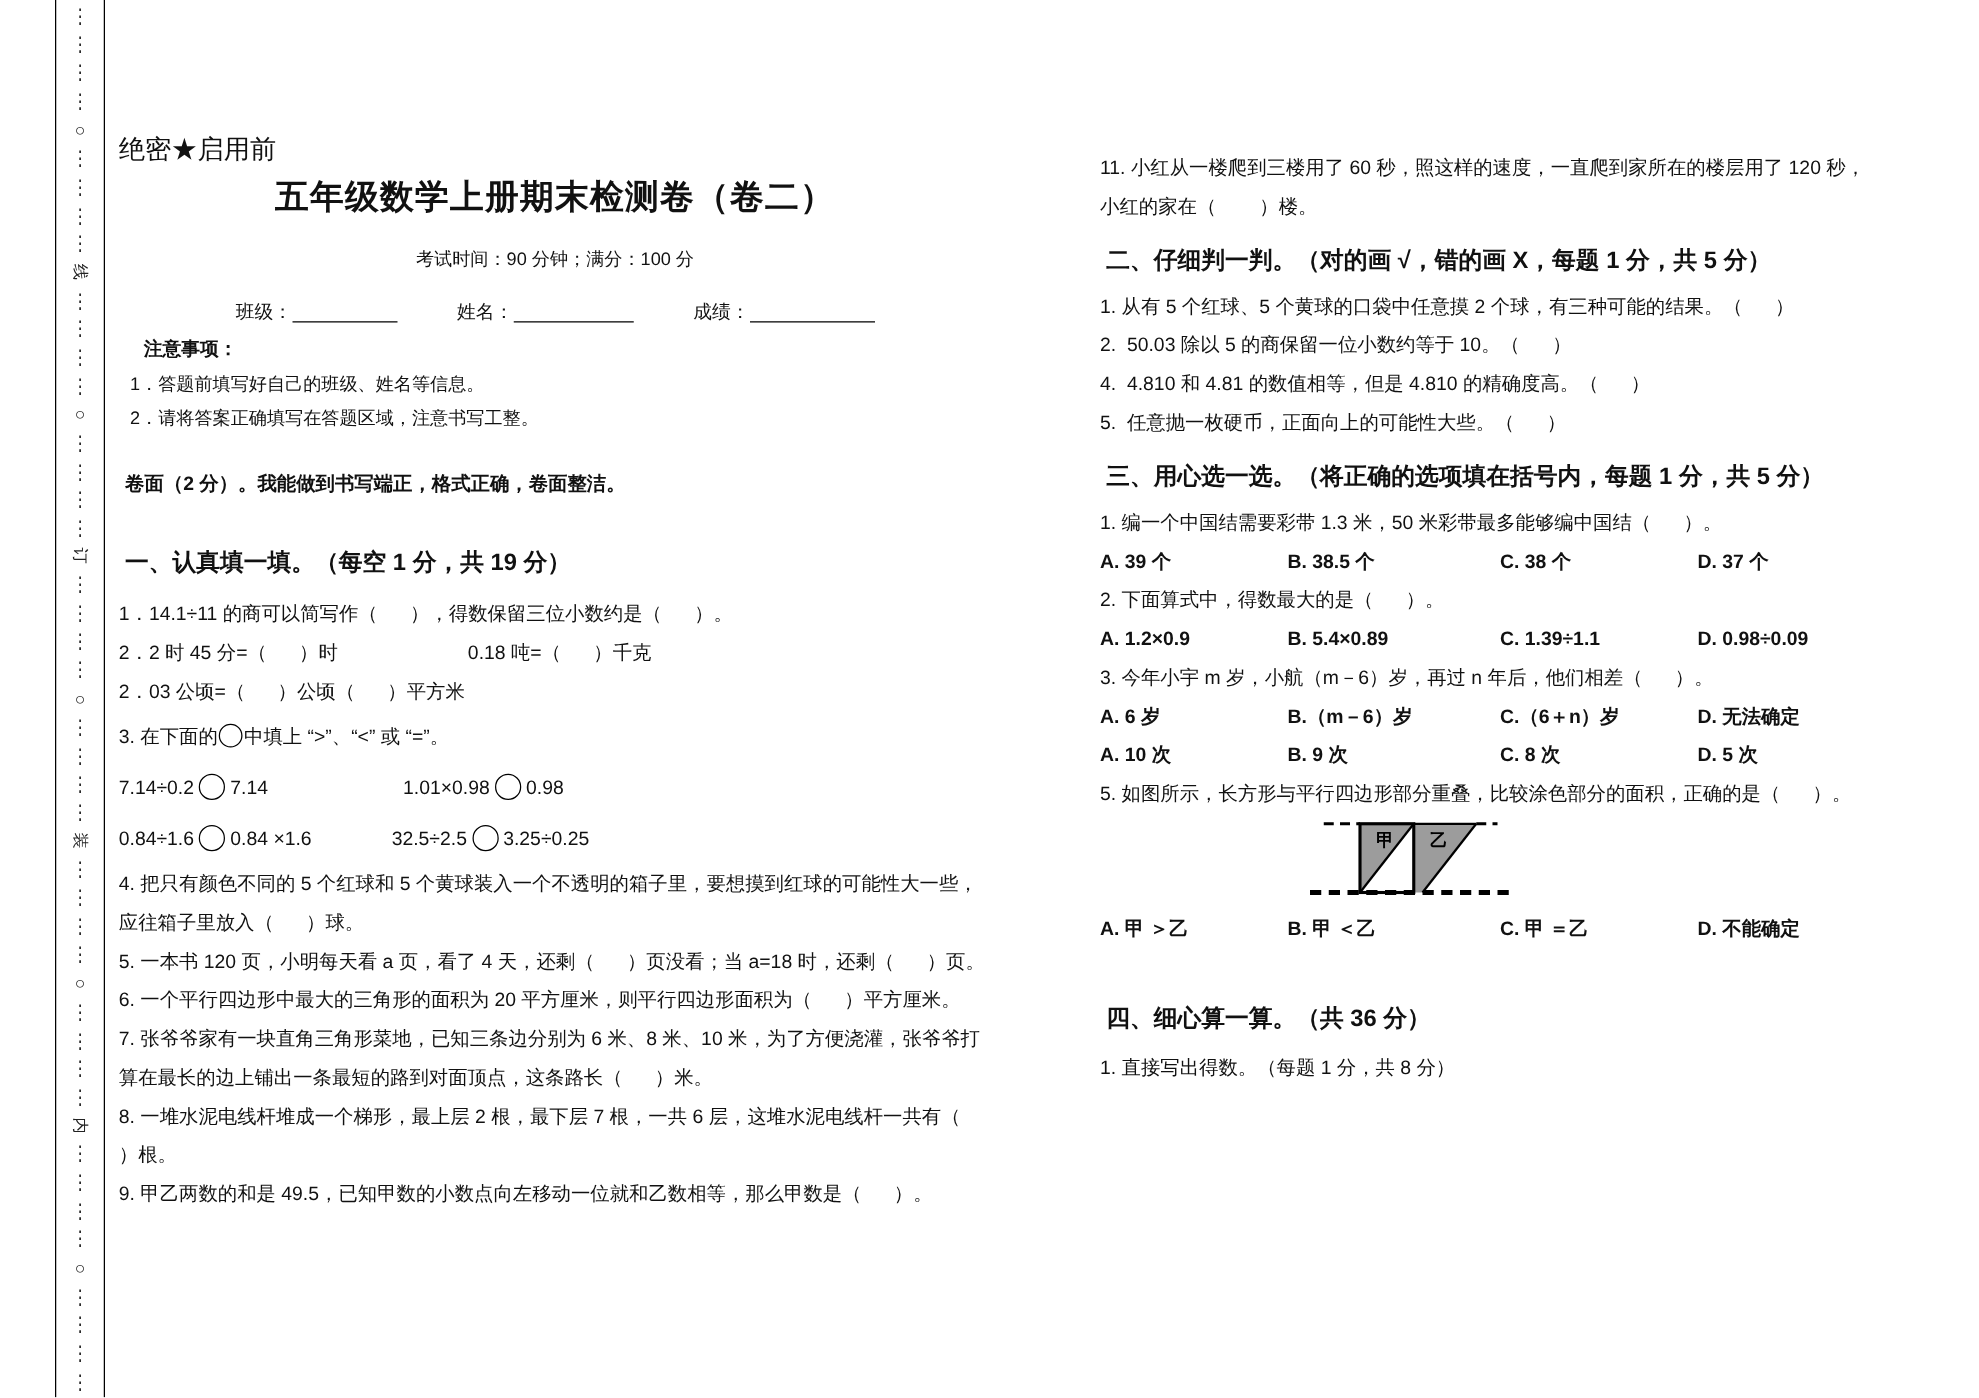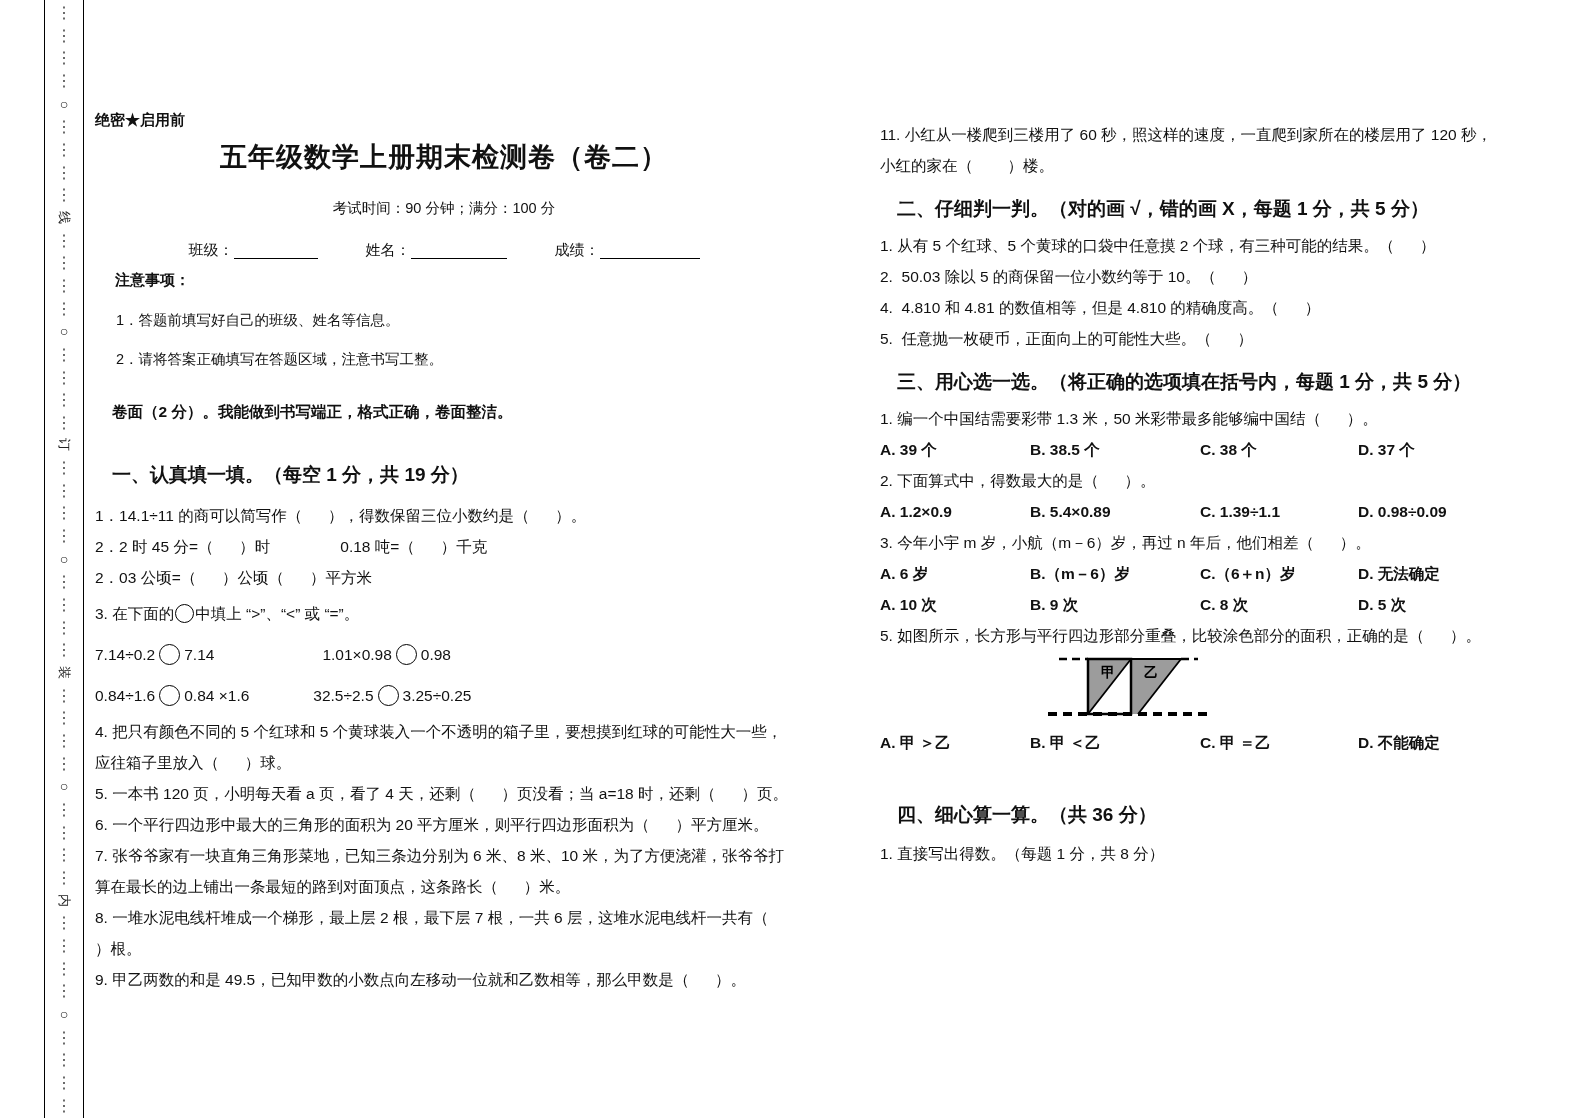--- a/index.html
+++ b/index.html
@@ -23,25 +23,25 @@
     padding:6px 0;box-sizing:border-box;
   }
   .mark{display:block;line-height:1;color:#222;}
   .mark.dots{font-size:13px;letter-spacing:0;transform:scaleY(1.25);}
   .mark.circle-mark{font-size:14px;}
   .mark.cjk{font-size:13px;transform:rotate(90deg);}
   
   .col{position:absolute;box-sizing:border-box;}
   .left-col{left:95px;top:110px;width:698px;}
   .right-col{left:880px;top:119px;width:614px;}
-  p,h1,h2,div.note{margin:17px;}
+  p,h1,h2,div.note{margin:5px;}
   .body-text{
     font-size:15.5px;line-height:31px;white-space:pre-wrap;
   }
-  .secrecy{font-size:15px;font-weight:bold;line-height:20px;}
+  .secrecy{font-size:21px;font-weight:normal;line-height:20px;}
   .title{
     font-size:27px;font-weight:bold;text-align:center;
     margin-top:10px;line-height:34px;letter-spacing:1px;
   }
   .exam-info{font-size:14.5px;text-align:center;margin-top:24px;line-height:20px;}
   .fields-row{
     display:flex;justify-content:center;gap:48px;
     margin-top:20px;font-size:15px;line-height:24px;
   }
   .blank-line{
@@ -52,21 +52,21 @@
   .blank-name{width:96px;}
   .blank-score{width:100px;}
   .notes-title{font-size:15px;font-weight:bold;margin-top:6px;padding-left:20px;line-height:24px;}
   .note{font-size:14.5px;line-height:22px;padding-left:4px;}
   .paper-note{font-size:15.5px;font-weight:bold;margin-top:30px;line-height:24px;}
   .sec-heading{
     font-size:19px;font-weight:bold;line-height:30px;
   }
   .left-col .sec-heading{margin-top:36px;margin-bottom:10px;}
   .q{margin:0;}
-  .two-part .part2{margin-left:70px;}
+  .two-part .part2{margin-left:104px;}
   .cmp-line{line-height:41px;}
   .circle{
     display:inline-block;width:21px;height:21px;border:1.5px solid #000;
     border-radius:50%;vertical-align:-5px;margin:0 4px;box-sizing:border-box;
   }
   .circle.small{width:19px;height:19px;vertical-align:-4px;margin:0 1px;}
   .cmp-gap{display:inline-block;width:108px;}
   .cmp-gap2{display:inline-block;width:64px;}
   
   .right-col .sec-heading{margin-top:13px;margin-bottom:6px;}

